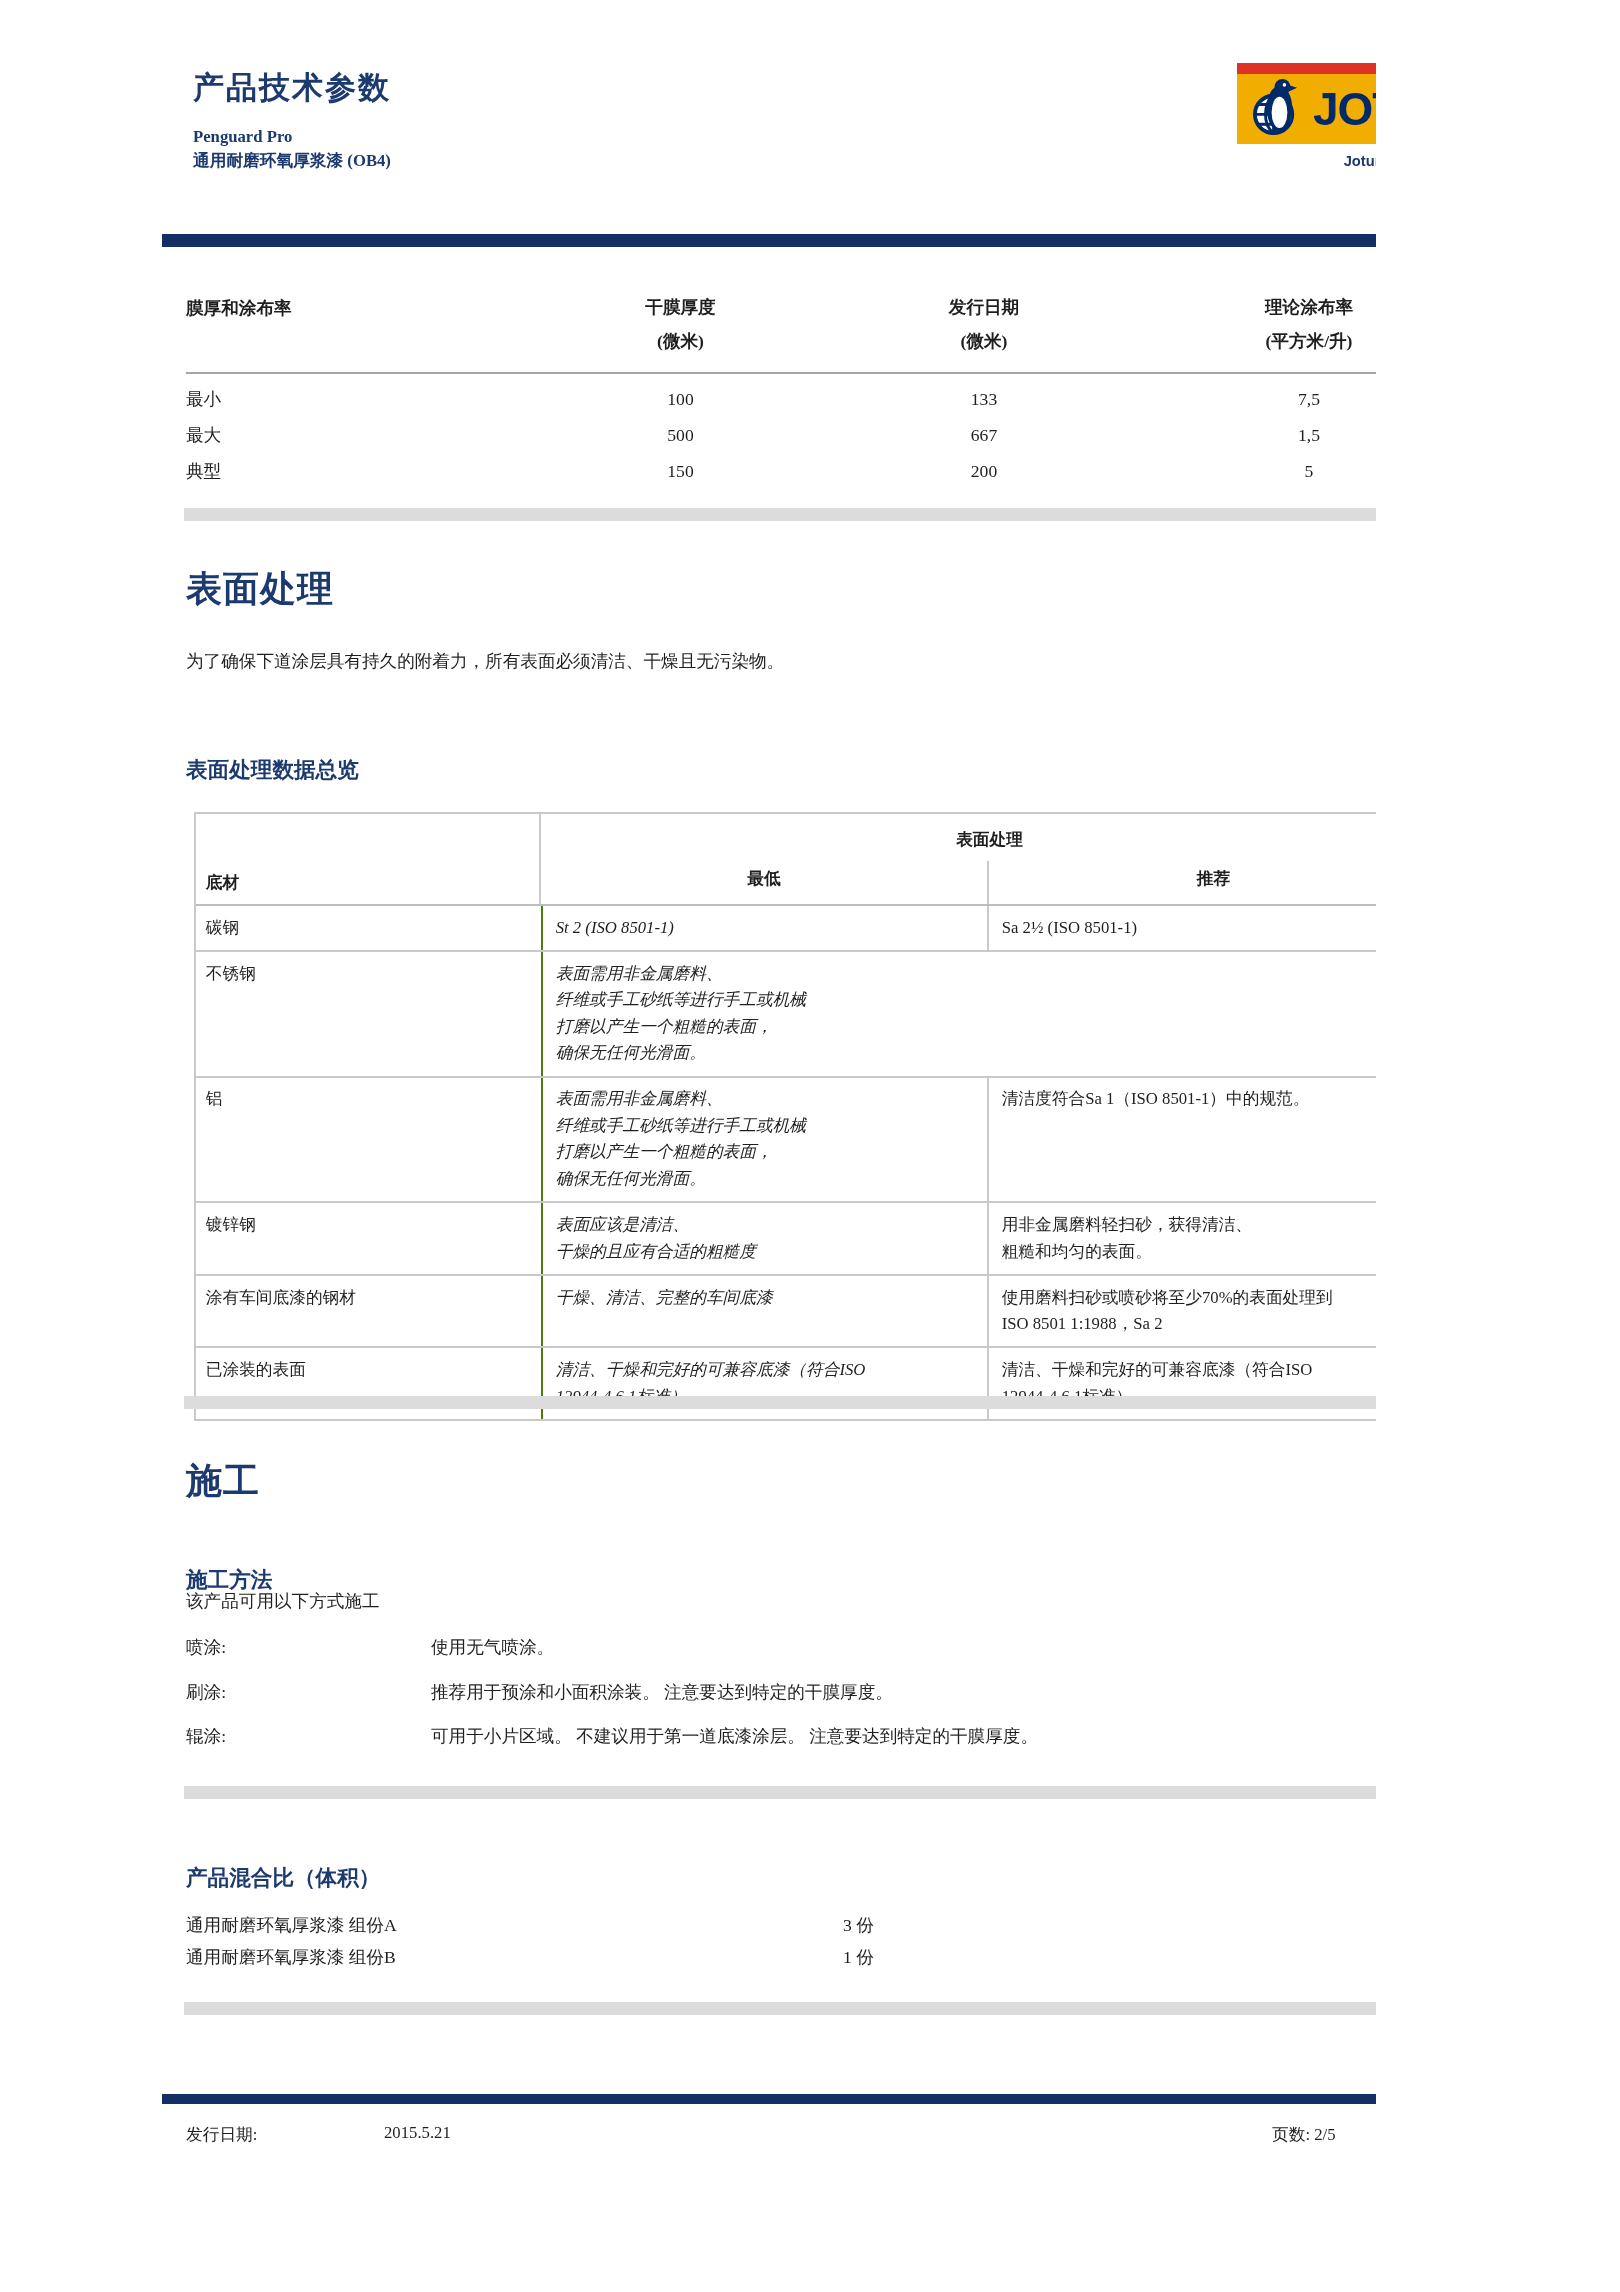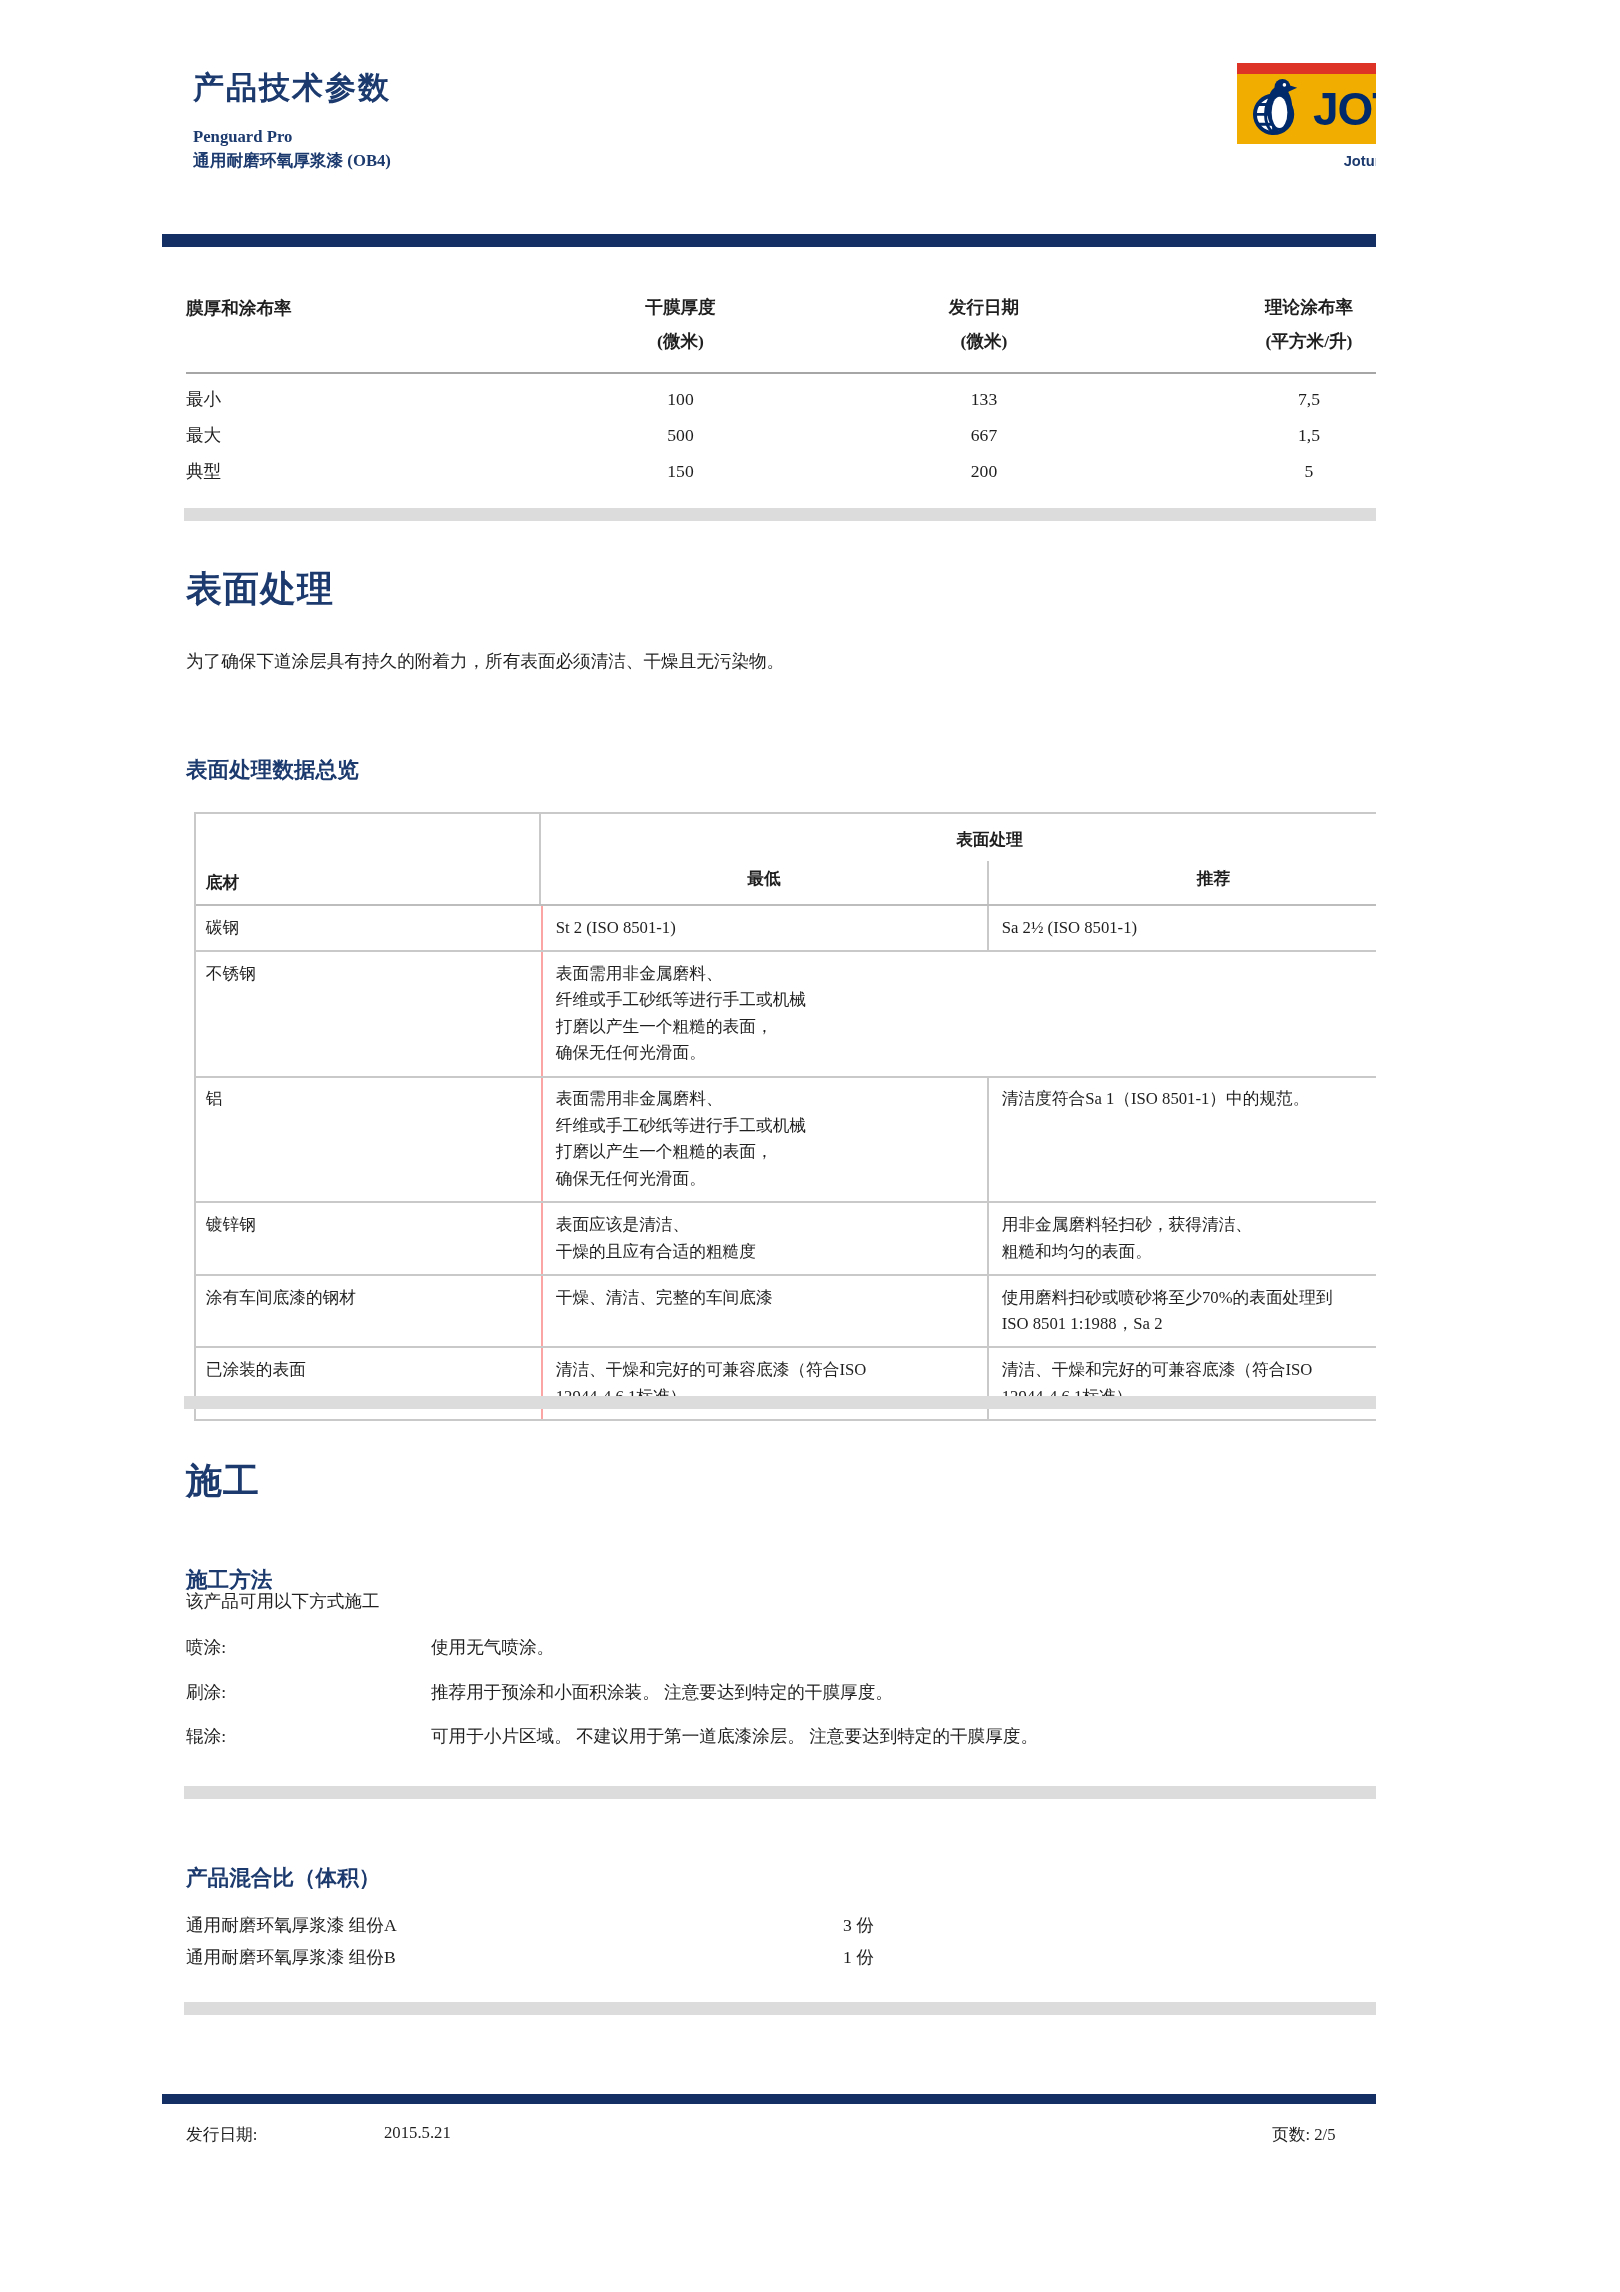--- a/index.html
+++ b/index.html
@@ -89,21 +89,21 @@
   .st-h-span { grid-row: 1; grid-column: 2 / 4; text-align: center; font-weight: bold; padding-top: 13.7px; }
   .st-h-min { grid-row: 2; grid-column: 2; text-align: center; font-weight: bold; padding-top: 5.9px; }
   .st-h-rec { grid-row: 2; grid-column: 3; text-align: center; font-weight: bold; padding-top: 5.9px; border-left: 2px solid #c9c9c9; }
   .st-row {
     display: grid; grid-template-columns: 345px 446px 451px;
     border-top: 2px solid #c9c9c9;
   }
   .st-row.first { border-top: 2.9px solid #bdbdbd; }
   .st-row:last-child { border-bottom: 2px solid #c9c9c9; }
   .st-cell { padding: 8.8px 13.7px 8.8px 9.8px; line-height: 26.5px; white-space: pre-line; }
-  .st-cell.c2 { border-left: 2px solid #fca5a5; padding-left: 12.7px; }
+  .st-cell.c2 { border-left: 2px solid #4d7c0f; padding-left: 12.7px; font-style: italic; }
   .st-cell.c3 { border-left: 2px solid #c9c9c9; padding-left: 12.7px; }
 
   
   .method-row { display: grid; grid-template-columns: 245px 1fr; font-size: 17.6px; }
   .methods { position: absolute; left: 186px; top: 1635px; width: 1307px; }
   .method-row { margin-bottom: 20.6px; }
   .mixing { position: absolute; left: 186px; top: 1909px; width: 1307px; font-size: 17.6px; }
   .mix-row { display: grid; grid-template-columns: 657px 1fr; line-height: 32px; }
 
   

